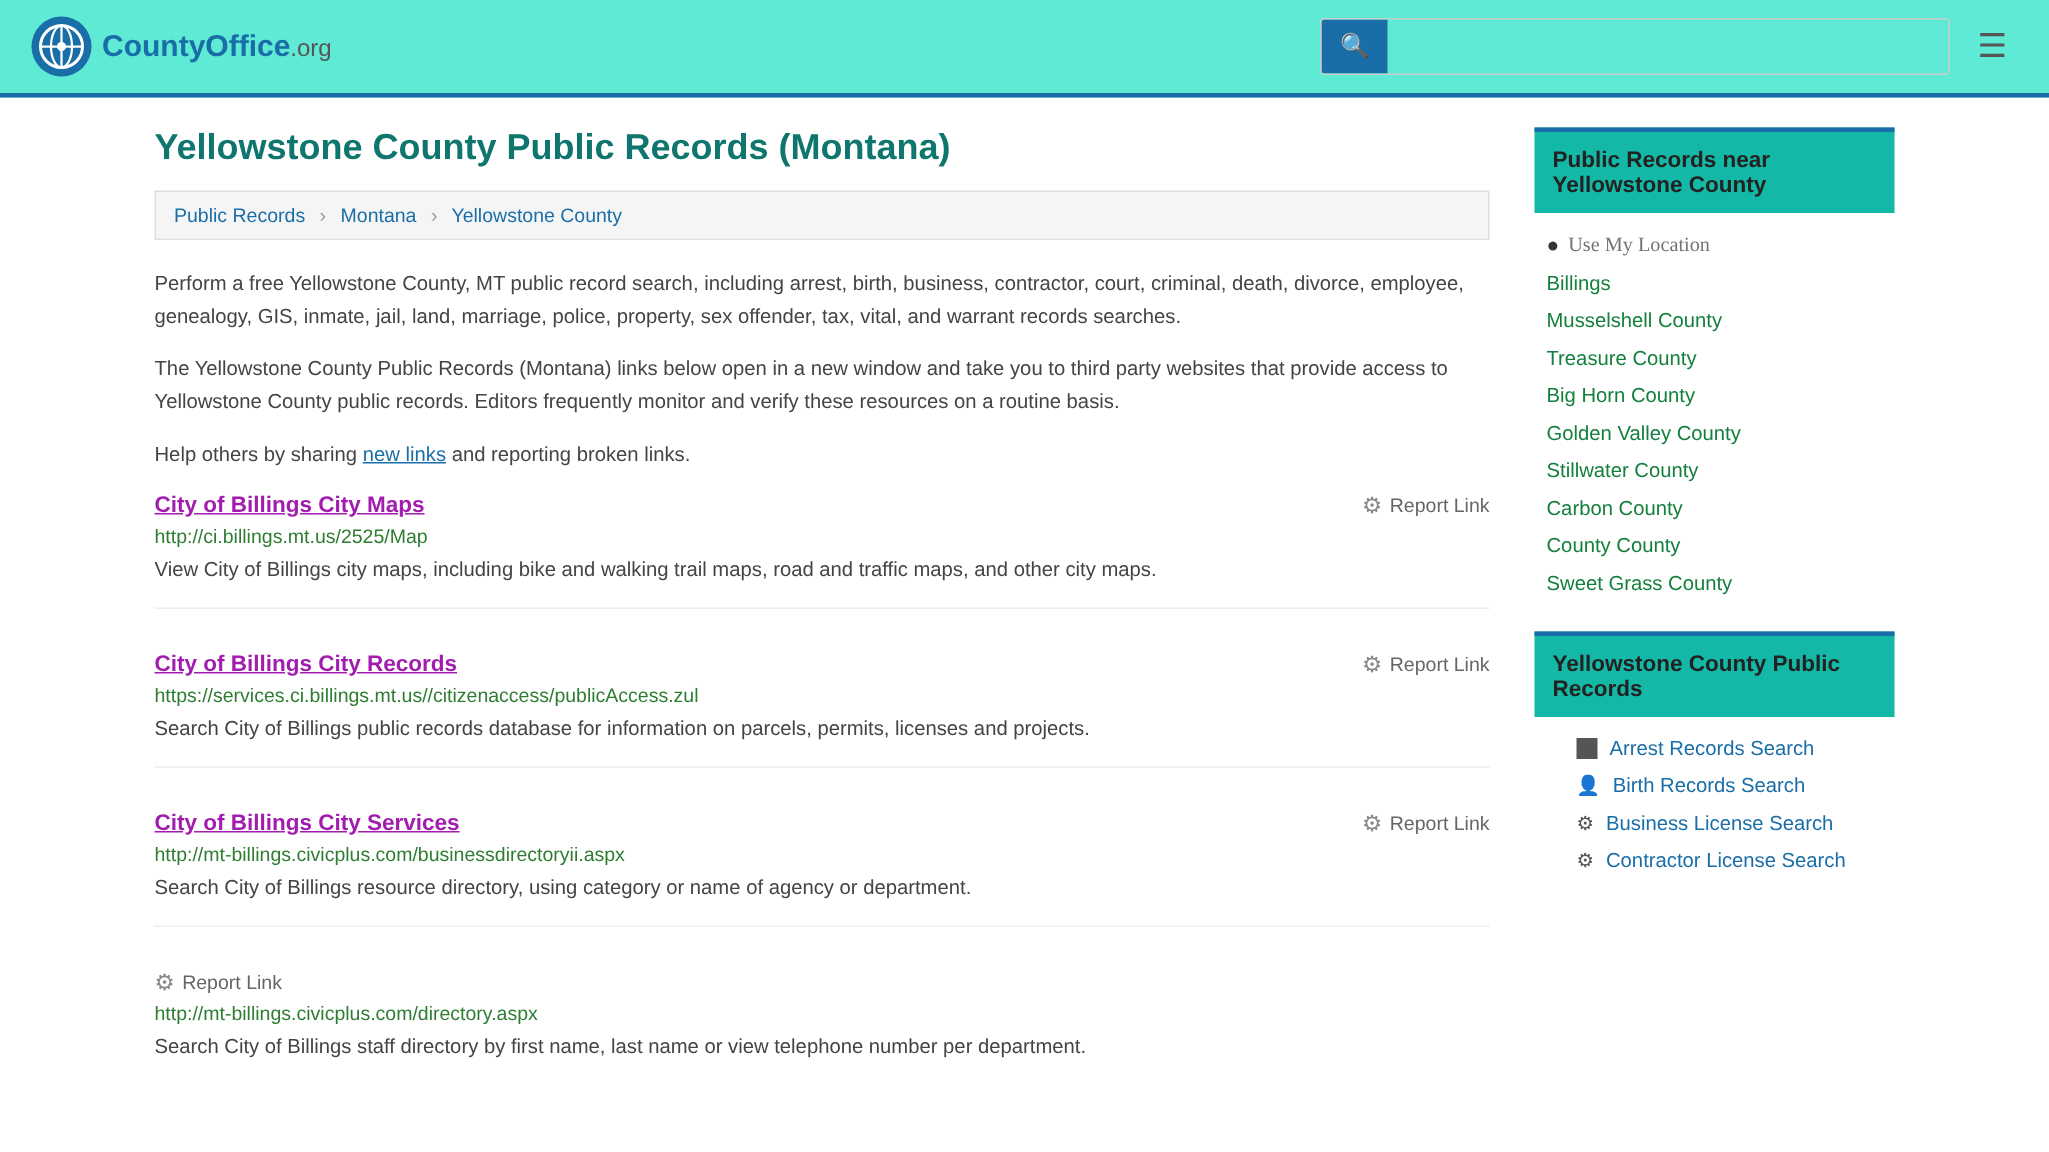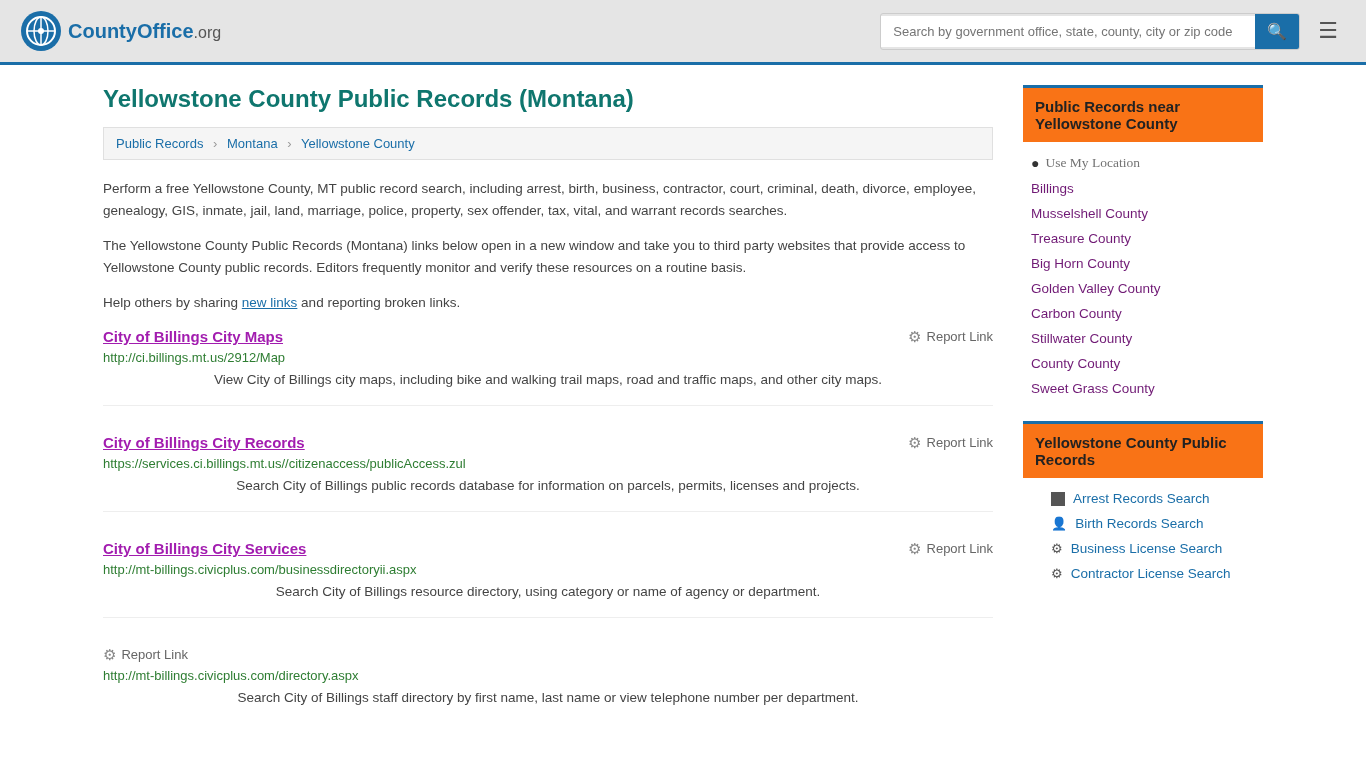--- a/index.html
+++ b/index.html
@@ -1,20 +1,20 @@
 <!DOCTYPE html>
 <html><head>
   <meta charset="utf-8">
   <style>
     * { box-sizing: border-box; margin: 0; padding: 0; }
     body { font-family: Arial, sans-serif; font-size: 14px; color: #333; background: #fff; }
 
     
     .header {
-      background: #e5e5e5;
+      background: #5eead4;
       border-bottom: 3px solid #1a6ea8;
       padding: 10px 20px;
       display: flex;
       align-items: center;
       justify-content: space-between;
     }
     .logo-area {
       display: flex;
       align-items: center;
       gap: 6px;
@@ -152,42 +152,41 @@
     }
     .record-url {
       font-size: 13px;
       color: #2e7d32;
       margin-bottom: 5px;
     }
     .record-desc {
       font-size: 13.5px;
       color: #444;
       line-height: 1.55;
-      text-align: center;
     }
 
     
     .sidebar-section {
       margin-bottom: 20px;
     }
     .sidebar-header {
-      background: #f97316;
+      background: #14b8a6;
       padding: 10px 12px;
       font-size: 15px;
       font-weight: bold;
       color: #222;
       margin-bottom: 8px;
       border-top: 3px solid #1a6ea8;
     }
     .sidebar-item {
       padding: 5px 8px;
       font-size: 13.5px;
     }
     .sidebar-item a {
-      color: #701a75;
+      color: #15803d;
       text-decoration: none;
     }
     .sidebar-use-location {
       display: flex;
       align-items: center;
       gap: 6px;
       padding: 5px 8px;
       font-size: 13.5px;
     }
     .sidebar-use-location a {
@@ -237,21 +236,20 @@
       <line x1="7" y1="21" x2="35" y2="21" stroke="#fff" stroke-width="1.5"></line>
       <line x1="21" y1="7" x2="21" y2="35" stroke="#fff" stroke-width="1.5"></line>
       <circle cx="21" cy="21" r="3" fill="#fff"></circle>
     </svg>
     <div>
       <span style="font-size:20px;font-weight:bold;color:#1a6ea8;">CountyOffice</span><span style="font-size:16px;color:#555;">.org</span>
     </div>
   </div>
   <div class="header-right">
     <div class="search-bar">
-      <input type="text" placeholder="Search by government office, state, county, city or zip code" style="">
       <button class="search-btn">
         <span>🔍</span>
       </button>
     </div>
     <button class="menu-btn">
       <span>☰</span>
     </button>
   </div>
 </header>
 
@@ -278,21 +276,21 @@
     <div>
 
       <div class="record-entry">
         <div class="record-header">
           <a class="record-title" href="#">City of Billings City Maps</a>
           <button class="report-link-btn">
             <span class="report-icon">⚙</span>
             <span>Report Link</span>
           </button>
         </div>
-        <div class="record-url">http://ci.billings.mt.us/2912/Map</div>
+        <div class="record-url">http://ci.billings.mt.us/2525/Map</div>
         <div class="record-desc">View City of Billings city maps, including bike and walking trail maps, road and traffic maps, and other city maps.</div>
       </div>
 
       <div class="record-entry">
         <div class="record-header">
           <a class="record-title" href="#">City of Billings City Records</a>
           <button class="report-link-btn">
             <span class="report-icon">⚙</span>
             <span>Report Link</span>
           </button>
@@ -346,24 +344,24 @@
       <div class="sidebar-item">
         <a href="#">Treasure County</a>
       </div>
       <div class="sidebar-item">
         <a href="#">Big Horn County</a>
       </div>
       <div class="sidebar-item">
         <a href="#">Golden Valley County</a>
       </div>
       <div class="sidebar-item">
+        <a href="#">Stillwater County</a>
+      </div>
+      <div class="sidebar-item">
         <a href="#">Carbon County</a>
-      </div>
-      <div class="sidebar-item">
-        <a href="#">Stillwater County</a>
       </div>
       <div class="sidebar-item">
         <a href="#">County County</a>
       </div>
       <div class="sidebar-item">
         <a href="#">Sweet Grass County</a>
       </div>
     </div>
 
     <div class="sidebar-section">

